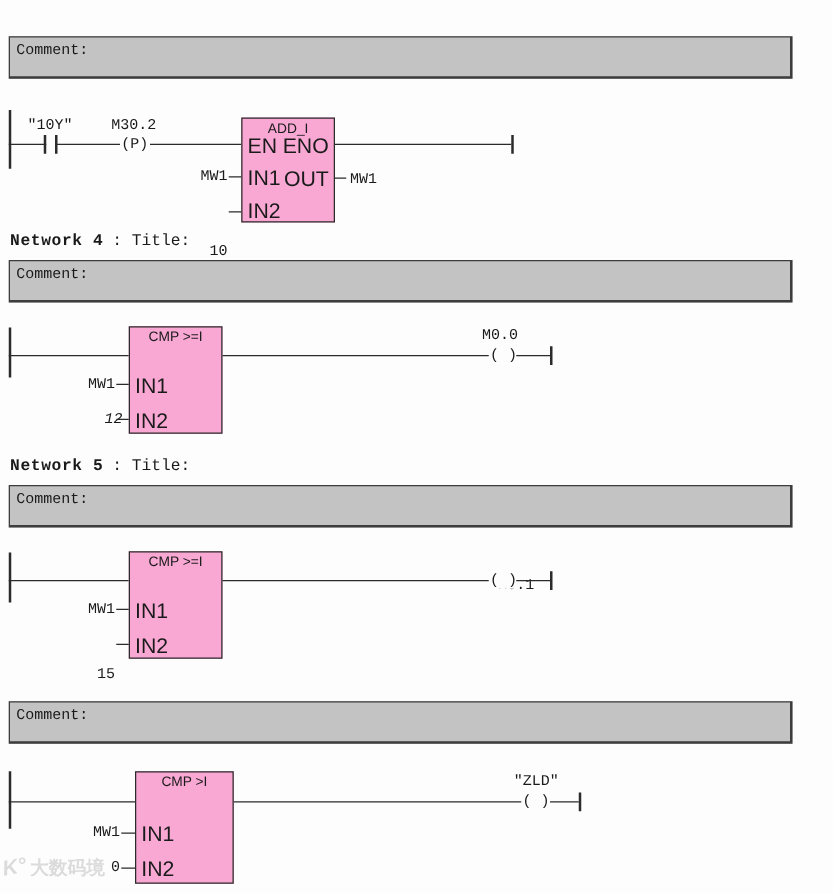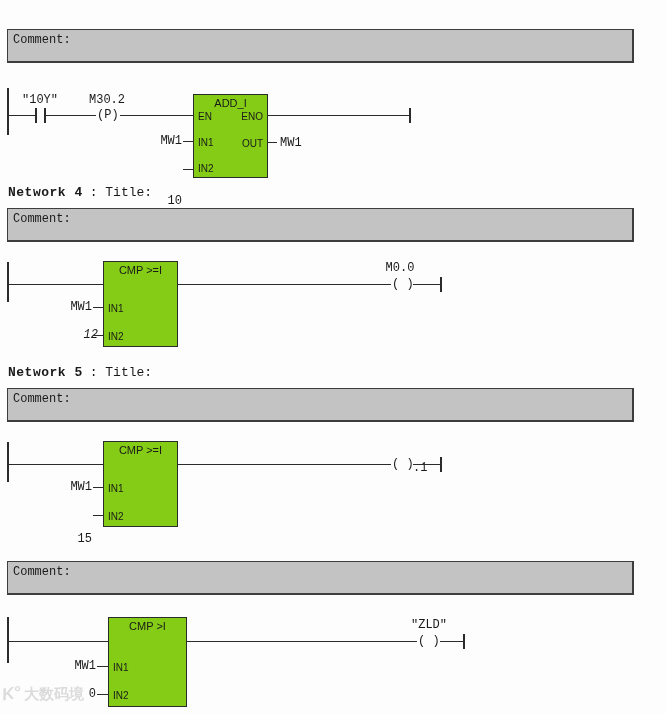--- a/index.html
+++ b/index.html
@@ -14,29 +14,29 @@
   .net-title  { margin-left:7px; font-weight:normal; }
   .comment-box {
     position:absolute; left:7px; width:627px; height:34px; box-sizing:border-box;
     background:#c3c3c3; border:1px solid #3d3d3d; border-right-width:2px; border-bottom-width:2px;
     font-size:12px; padding:3px 0 0 5px;
   }
   .hwire { position:absolute; height:1px; background:#2b2b2b; }
   .vwire { position:absolute; width:2px;  background:#2b2b2b; }
   .tick  { position:absolute; width:2px; height:15px; background:#2b2b2b; }
   .block {
-    position:absolute; background:#84cc16; border:1px solid #2b2b2b; box-sizing:border-box;text-decoration:underline;
+    position:absolute; background:#f9a8d4; border:1px solid #2b2b2b; box-sizing:border-box;text-decoration:underline;
   }
   .block-title {
     position:absolute; top:2px; left:0; width:100%; text-align:center;
     font-family:"Liberation Sans","DejaVu Sans",sans-serif; font-size:11px; white-space:nowrap;
   }
   .pin {
     position:absolute; font-family:"Liberation Sans","DejaVu Sans",sans-serif;
-    font-size:10px; line-height:12px; white-space:nowrap;
+    font-size:17px; line-height:12px; white-space:nowrap;
   }
   .pin.l { left:4px; } .pin.r { right:4px; }
   .operand { position:absolute; font-size:12px; line-height:13px; white-space:nowrap; }
   .operand.ra { text-align:right; }
   .operand.ctr { text-align:center; }
   .sym {
     position:absolute; font-size:12px; line-height:13px; background:#fdfdfd;
     padding:0 1px; white-space:nowrap;
   }
   .cbar { position:absolute; width:2px; height:15px; background:#2b2b2b; }

